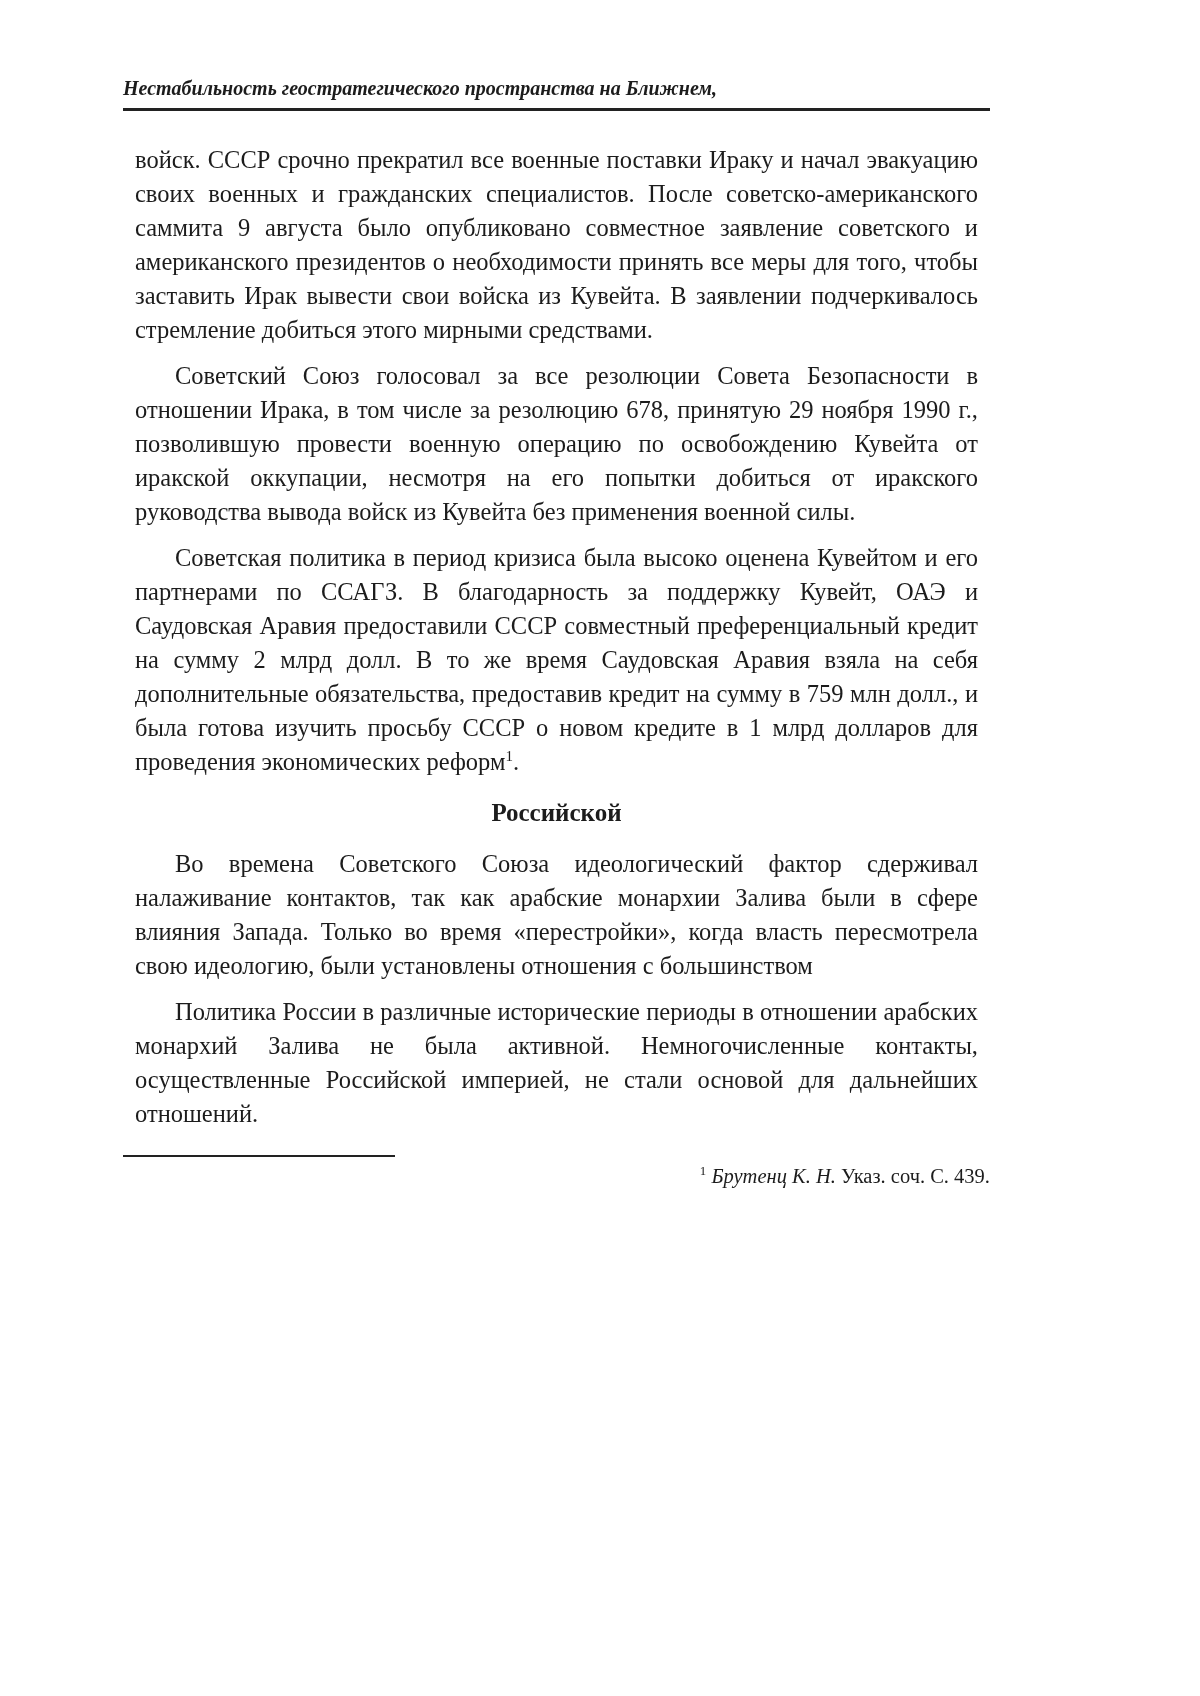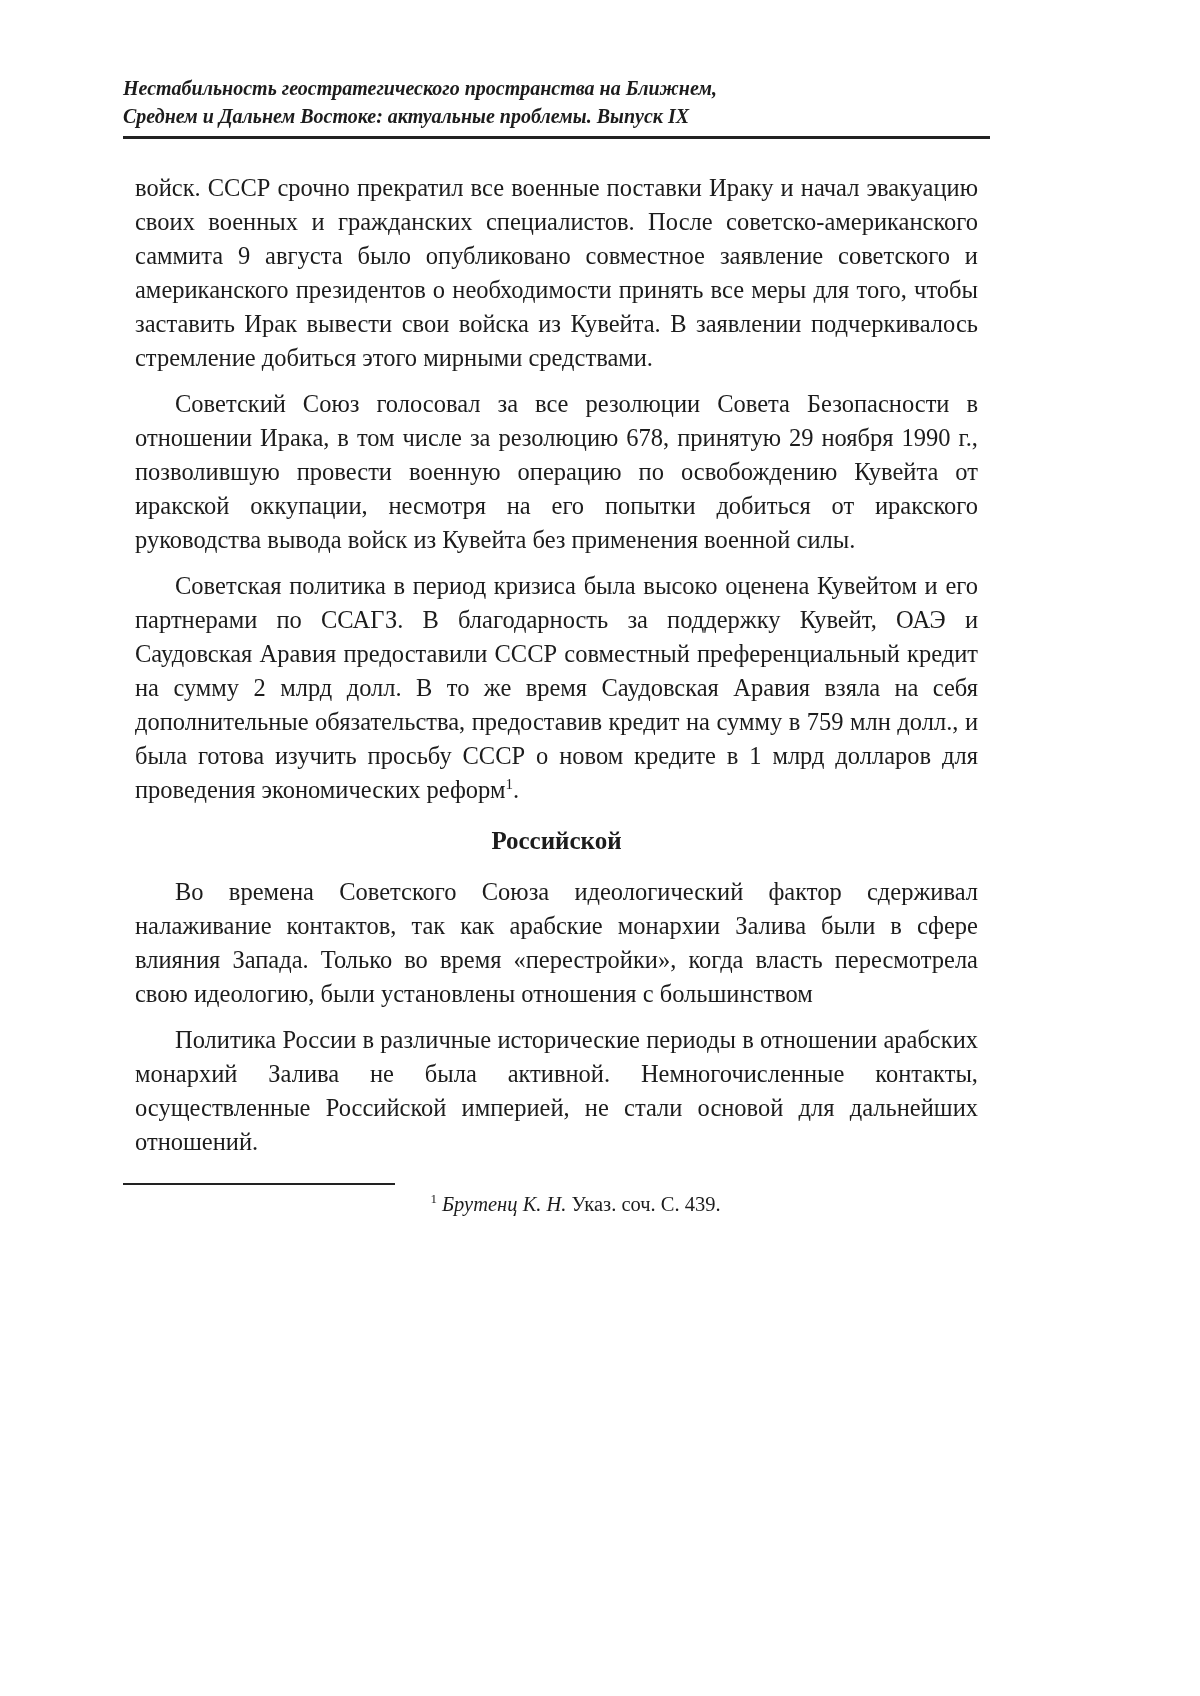--- a/index.html
+++ b/index.html
@@ -60,21 +60,21 @@
   .footnote-rule {
     width: 272px;
     border: none;
     border-top: 2px solid #222222;
     margin: 24px 0 6px 0;
   }
   .footnote {
     font-size: 20.5px;
     line-height: 27px;
     text-indent: 38px;
-    text-align: center;
+    text-align: right;
   }
   .footnote sup {
     font-size: 13px;
     line-height: 0;
     vertical-align: super;
   }
   .fn-author {
     font-style: italic;
   }
   .page-number {
@@ -87,21 +87,20 @@
   }
 </style>
 </head>
 <body>
 
 <div class="page">
 
   <header>
     <div class="running-head">
       <div>Нестабильность геостратегического пространства на Ближнем,</div>
-      <div>Среднем и Дальнем Востоке: актуальные проблемы. Выпуск IX</div>
     </div>
     <hr class="header-rule">
   </header>
 
   <main class="body-text">
     <p class="no-indent">войск. СССР срочно прекратил все военные поставки Ираку и начал эвакуацию своих военных и гражданских специалистов. После советско-американского саммита 9 августа было опубликовано совместное заявление советского и американского президентов о необходимости принять все меры для того, чтобы заставить Ирак вывести свои войска из Кувейта. В заявлении подчеркивалось стремление добиться этого мирными средствами.</p>
     <p>Советский Союз голосовал за все резолюции Совета Безопасности в отношении Ирака, в том числе за резолюцию 678, принятую 29 ноября 1990 г., позволившую провести военную операцию по освобождению Кувейта от иракской оккупации, несмотря на его попытки добиться от иракского руководства вывода войск из Кувейта без применения военной силы.</p>
     <p><span>Советская политика в период кризиса была высоко оценена Кувейтом и его партнерами по ССАГЗ. В благодарность за поддержку Кувейт, ОАЭ и Саудовская Аравия предоставили СССР совместный преференциальный кредит на сумму 2 млрд долл. В то же время Саудовская Аравия взяла на себя дополнительные обязательства, предоставив кредит на сумму в 759 млн долл., и была готова изучить просьбу СССР о новом кредите в 1 млрд долларов для проведения экономических реформ</span><sup class="fn-ref">1</sup><span>.</span></p>
 
     <h2 class="section-heading">Российской</h2>

